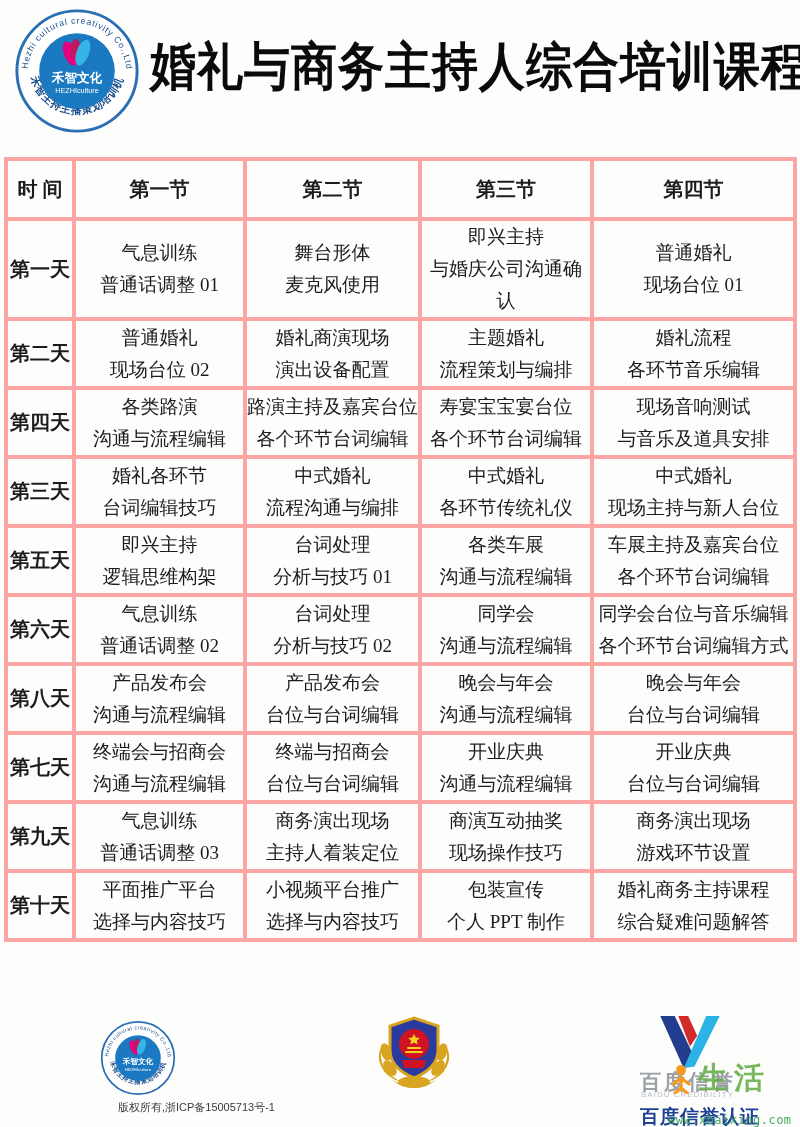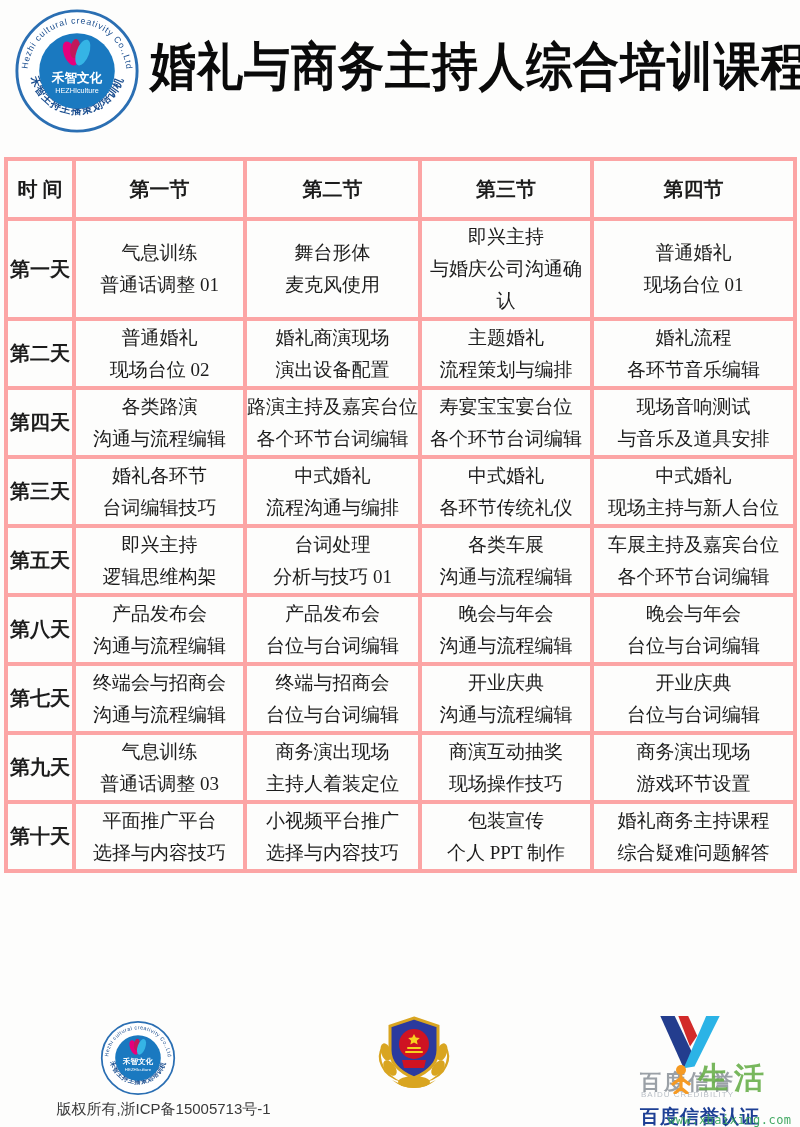--- a/index.html
+++ b/index.html
@@ -37,23 +37,23 @@
     padding:0;
   }
   table.sched thead th{height:56px;font-size:20px;font-weight:bold;}
   table.sched tbody tr{height:69px;}
   table.sched tbody th{font-size:20px;font-weight:bold;}
   .lesson-line{line-height:32px;}
 
   
   .ft-logo{position:absolute;left:100px;top:1020px;width:76px;height:76px;}
   .copyright{
-    position:absolute;left:36px;top:1100px;width:255px;text-align:center;
-    font-family:"Liberation Sans","DejaVu Sans",sans-serif;
-    font-size:15px;color:#3a3a3a;
+    position:absolute;left:20px;top:1100px;width:255px;text-align:right;
+    font-family:"Liberation Sans","DejaVu Sans",sans-serif;
+    font-size:11px;color:#3a3a3a;
   }
   .police-badge{position:absolute;left:372px;top:1012px;width:84px;height:80px;}
   .police-text{
     position:absolute;left:280px;top:1098px;width:260px;text-align:center;
     font-family:"Liberation Sans","DejaVu Sans",sans-serif;
     font-size:17px;font-weight:bold;color:#000;
   }
   .baidu-v{position:absolute;left:656px;top:1016px;width:68px;height:54px;}
   .baidu-name{
     position:absolute;left:640px;top:1068px;width:120px;text-align:left;
@@ -219,20 +219,39 @@
           <td>
             <div class="lesson-line">各类车展</div>
             <div class="lesson-line">沟通与流程编辑</div>
           </td>
           <td>
             <div class="lesson-line">车展主持及嘉宾台位</div>
             <div class="lesson-line">各个环节台词编辑</div>
           </td>
         </tr>
         <tr>
+          <th>第六天</th>
+          <td>
+            <div class="lesson-line">气息训练</div>
+            <div class="lesson-line">普通话调整 02</div>
+          </td>
+          <td>
+            <div class="lesson-line">台词处理</div>
+            <div class="lesson-line">分析与技巧 02</div>
+          </td>
+          <td>
+            <div class="lesson-line">同学会</div>
+            <div class="lesson-line">沟通与流程编辑</div>
+          </td>
+          <td>
+            <div class="lesson-line">同学会台位与音乐编辑</div>
+            <div class="lesson-line">各个环节台词编辑方式</div>
+          </td>
+        </tr>
+        <tr>
           <th>第八天</th>
           <td>
             <div class="lesson-line">产品发布会</div>
             <div class="lesson-line">沟通与流程编辑</div>
           </td>
           <td>
             <div class="lesson-line">产品发布会</div>
             <div class="lesson-line">台位与台词编辑</div>
           </td>
           <td>

